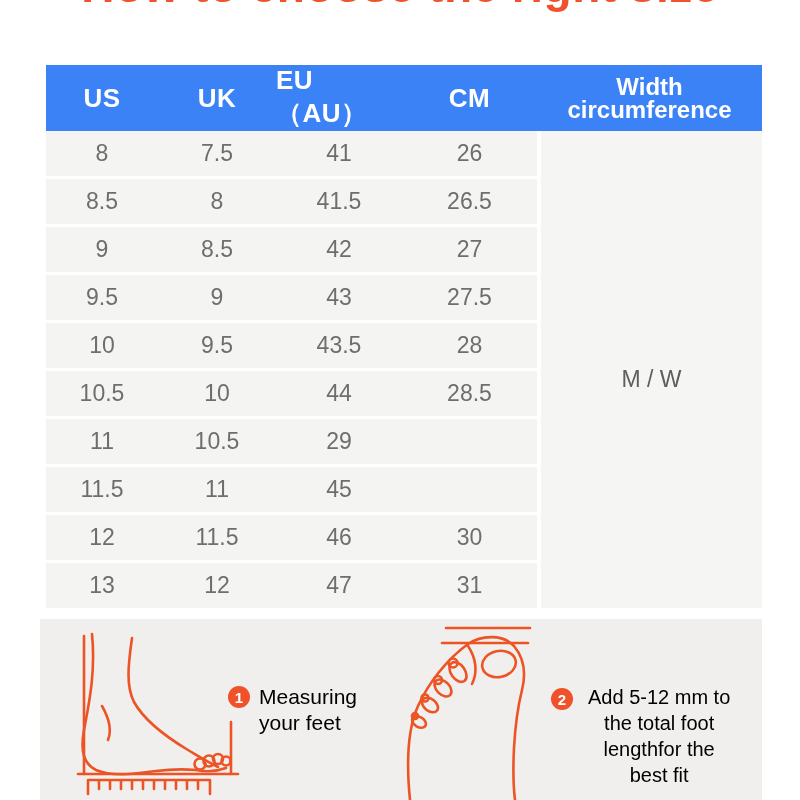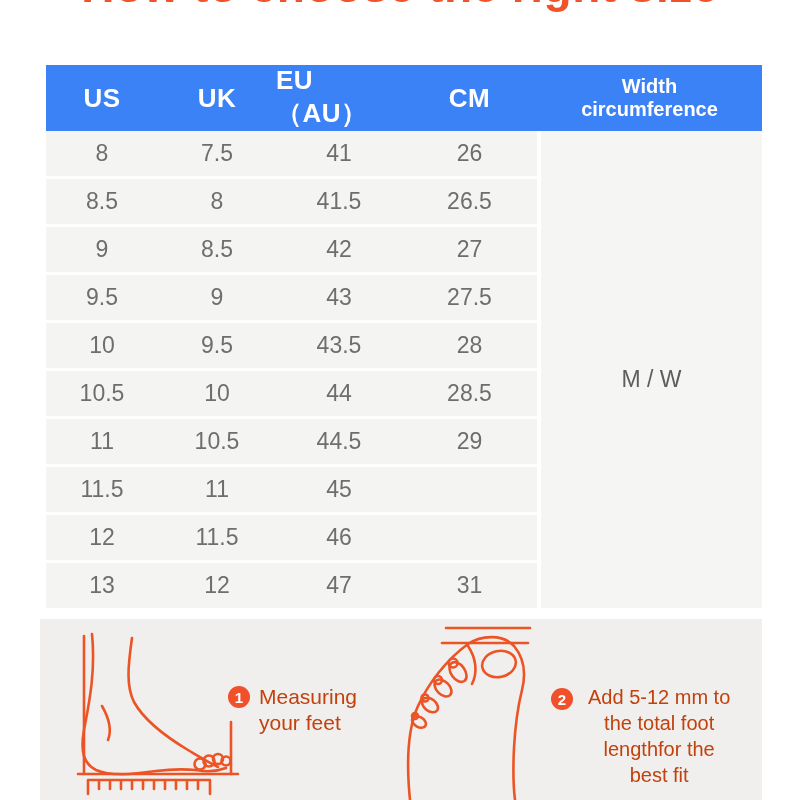--- a/index.html
+++ b/index.html
@@ -17,21 +17,21 @@
   .tbl-header{
     position:absolute;left:46px;top:65px;width:716px;height:66px;
     background:#3b82f6;display:grid;
     grid-template-columns:112px 118px 126px 135px 225px;
     align-items:center;justify-items:center;
   }
   .tbl-header .hcell{
     color:#ffffff;font-weight:bold;font-size:26px;letter-spacing:.5px;
   }
   .tbl-header .hcell.width-hdr{
-    font-size:20px;line-height:23px;text-align:center;white-space:pre-line;letter-spacing:0;
+    font-size:24px;line-height:23px;text-align:center;white-space:pre-line;letter-spacing:0;
   }
   .tbl-body{position:absolute;left:46px;top:131px;width:491px;}
   .size-row{
     display:grid;grid-template-columns:112px 118px 126px 135px;
     height:48px;box-sizing:border-box;background:#f4f4f3;border-bottom:3px solid #ffffff;
   }
   .size-cell{
     display:flex;align-items:center;justify-content:center;
     font-size:23px;color:#6e6e6e;
   }
@@ -46,21 +46,21 @@
     background:#f0efed;
   }
   .illus{position:absolute;}
   .illus svg{display:block;}
   .step-badge{
     position:absolute;width:22px;height:22px;border-radius:50%;
     background:#f0502a;color:#ffffff;font-size:15px;font-weight:bold;
     display:flex;align-items:center;justify-content:center;
   }
   .step-text{
-    position:absolute;color:#c2410c;white-space:pre-line;
+    position:absolute;color:#000000;white-space:pre-line;
   }
   .step-text.s1{left:259px;top:684px;font-size:21px;line-height:26px;}
   .step-text.s2{left:588px;top:684px;font-size:20px;line-height:26px;text-align:center;}
   .badge1{left:228px;top:686px;}
   .badge2{left:551px;top:688px;}
 </style>
 </head>
 <body>
 
 <div class="page-title">How to choose the right size</div>
@@ -107,32 +107,32 @@
   </div>
   <div class="size-row">
     <div class="size-cell">10.5</div>
     <div class="size-cell">10</div>
     <div class="size-cell">44</div>
     <div class="size-cell">28.5</div>
   </div>
   <div class="size-row">
     <div class="size-cell">11</div>
     <div class="size-cell">10.5</div>
-    <div class="size-cell">44.5</div>
     <div class="size-cell">29</div>
   </div>
   <div class="size-row">
     <div class="size-cell">11.5</div>
     <div class="size-cell">11</div>
     <div class="size-cell">45</div>
   </div>
   <div class="size-row">
     <div class="size-cell">12</div>
     <div class="size-cell">11.5</div>
     <div class="size-cell">46</div>
+    <div class="size-cell">30</div>
   </div>
   <div class="size-row">
     <div class="size-cell">13</div>
     <div class="size-cell">12</div>
     <div class="size-cell">47</div>
     <div class="size-cell">31</div>
   </div>
 </div>
 
 <div class="width-col">

